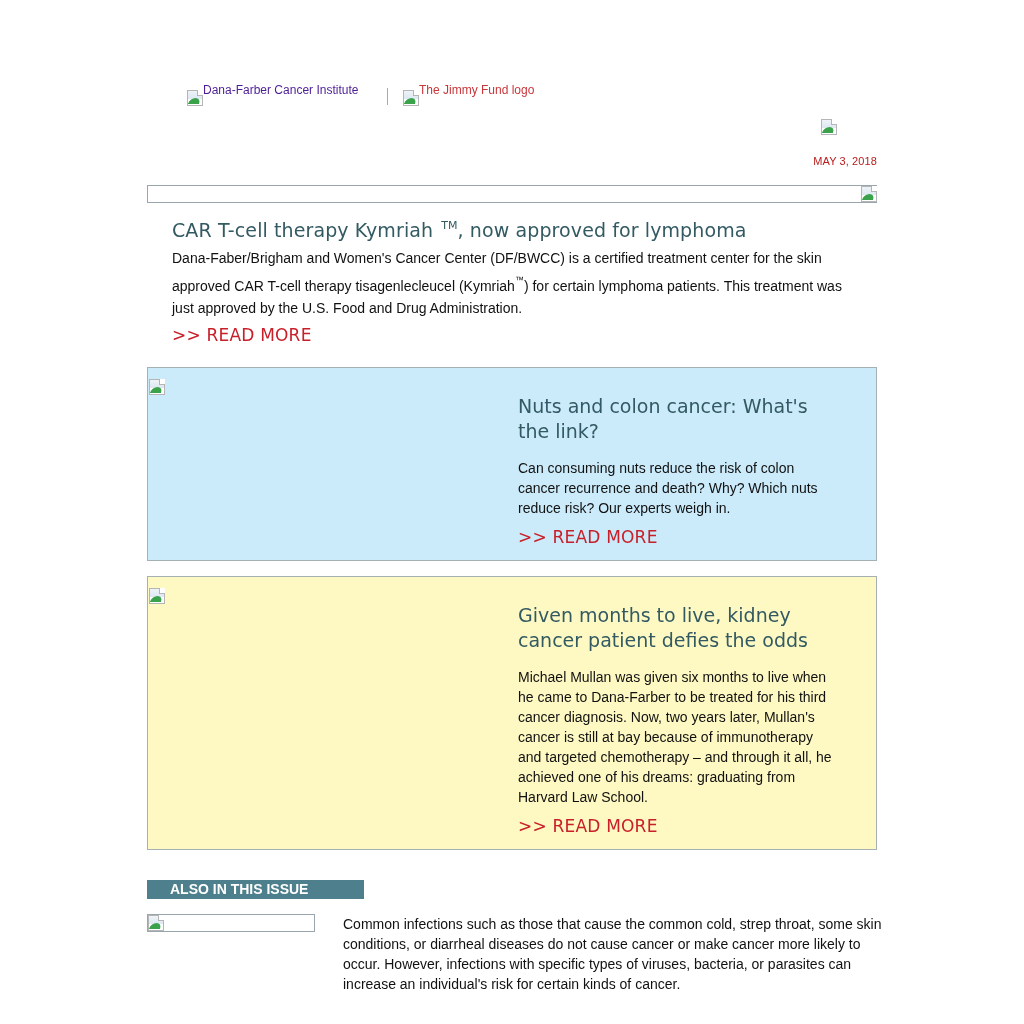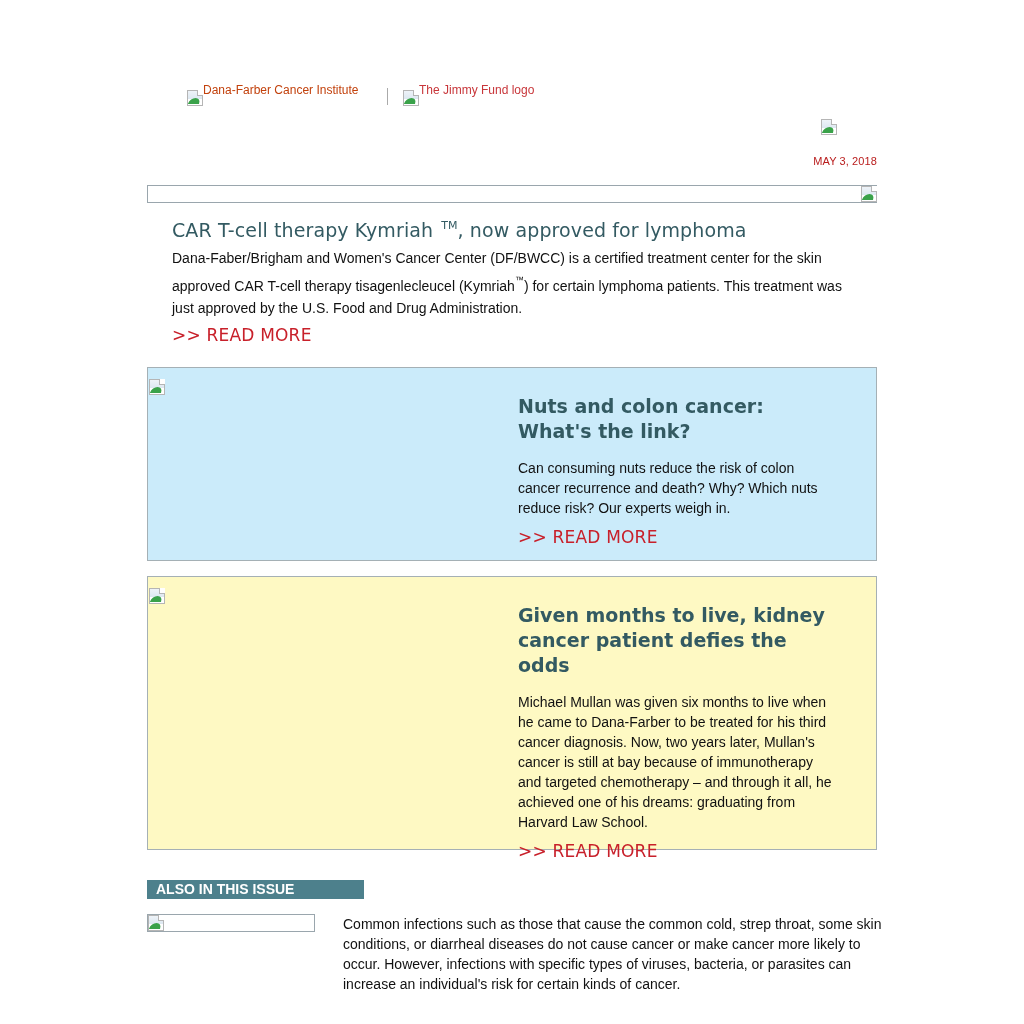--- a/index.html
+++ b/index.html
@@ -14,21 +14,21 @@
       content: ""; position: absolute; left: 1px; bottom: 1px; width: 11px; height: 6px;
       background: #3aa24a; border-radius: 8px 8px 0 0; transform: skewX(-20deg);
     }
     .broken-img::after {
       content: ""; position: absolute; right: -1px; top: -1px; width: 5px; height: 5px;
       background: #fff; border-left: 1px solid #b5b5b5; border-bottom: 1px solid #b5b5b5;
     }
 
     .header-logos { position: absolute; top: 82px; left: 187px; height: 24px; width: 400px; }
     .logo-dfci { position: absolute; left: 0; top: 8px; }
-    .logo-dfci-alt { position: absolute; left: 16px; top: 1px; font-size: 12px; color: #c2410c; white-space: nowrap; }
+    .logo-dfci-alt { position: absolute; left: 16px; top: 1px; font-size: 12px; color: #4c1d95; white-space: nowrap; }
     .logo-sep { position: absolute; left: 200px; top: 6px; width: 1px; height: 17px; background: #aaaaaa; }
     .logo-jf { position: absolute; left: 216px; top: 8px; }
     .logo-jf-alt { position: absolute; left: 232px; top: 1px; font-size: 12px; color: #c8363a; white-space: nowrap; }
 
     .top-right-img { position: absolute; left: 821px; top: 119px; }
     .date { position: absolute; right: 147px; top: 155px; font-size: 11px; color: #b91c1c; letter-spacing: 0.1px; }
 
     .banner-bar { position: absolute; left: 147px; top: 185px; width: 730px; height: 18px; border: 1px solid #9aa6ad; }
     .banner-bar .broken-img { position: absolute; right: -1px; top: 0px; }
 
@@ -41,24 +41,24 @@
     .feature h1 sup { font-size: 11px; vertical-align: 8px; margin-left: 8px; }
     .feature .body-text { line-height: 22px; }
     .feature .body-text sup { font-size: 9px; vertical-align: 8px; }
     .feature .read-more { margin-top: 6px; }
 
     .card { position: absolute; left: 147px; width: 730px; border: 1px solid #a5b0b5; }
     .card-1 { top: 367px; height: 194px; background: #cbebfa; }
     .card-2 { top: 576px; height: 274px; background: #fef9c3; }
     .card .broken-img { position: absolute; left: 1px; top: 11px; }
     .card-content { position: absolute; left: 370px; top: 26px; width: 320px; }
-    .card h2 { font-size: 19px; line-height: 25px; margin-bottom: 14px; font-weight: bold; }
+    .card h2 { font-size: 19px; line-height: 25px; margin-bottom: 14px; }
     .card .read-more { margin-top: 9px; }
 
-    .also-header { position: absolute; left: 147px; top: 880px; width: 217px; height: 19px; background: #4d808c; color: #fff; font-weight: bold; font-size: 14px; line-height: 19px; padding-left: 9px; }
+    .also-header { position: absolute; left: 147px; top: 880px; width: 217px; height: 19px; background: #4d808c; color: #fff; font-weight: bold; font-size: 14px; line-height: 19px; padding-left: 23px; }
 
     .also-thumb { position: absolute; left: 147px; top: 914px; width: 168px; height: 18px; border: 1px solid #9aa6ad; }
     .also-thumb .broken-img { position: absolute; left: 0; top: 0; }
     .also-item { position: absolute; left: 343px; top: 914px; width: 540px; }
     .also-item h3 { font-size: 15px; line-height: 22px; margin-bottom: 2px; }
   </style>
 </head>
 <body>
 
 <div class="header-logos">

